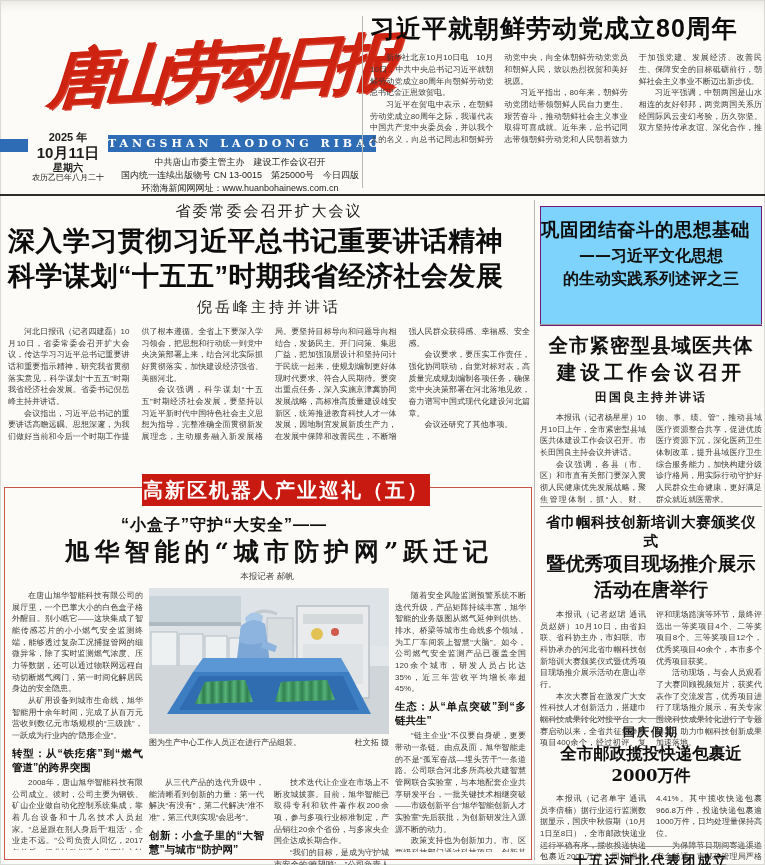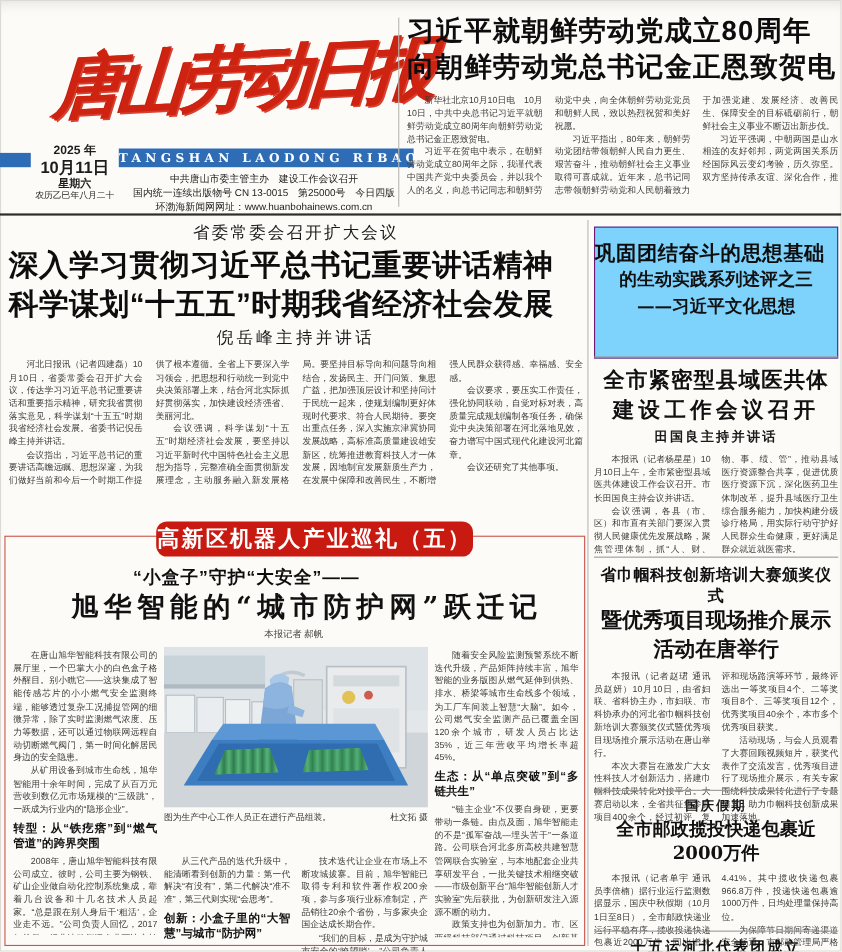--- a/index.html
+++ b/index.html
@@ -69,21 +69,20 @@
     <div>中共唐山市委主管主办　建设工作会议召开</div>
     <div>国内统一连续出版物号 CN 13-0015　第25000号　今日四版</div>
     <div>环渤海新闻网网址：www.huanbohainews.com.cn</div>
   </div>
 
   <div class="rule-v" style="left:362px;top:16px;height:172px;"></div>
 
   <div class="abs" style="left:370px;top:12px;width:392px;">
     <div class="hl-black" style="font-size:25px;line-height:1.33;letter-spacing:1px;">
       <div>习近平就朝鲜劳动党成立80周年</div>
-      <div>向朝鲜劳动党总书记金正恩致贺电</div>
     </div>
     <div class="col-text c3" style="margin-top:7px;height:100px;">
       <p>新华社北京10月10日电　10月10日，中共中央总书记习近平就朝鲜劳动党成立80周年向朝鲜劳动党总书记金正恩致贺电。</p>
       <p>习近平在贺电中表示，在朝鲜劳动党成立80周年之际，我谨代表中国共产党中央委员会，并以我个人的名义，向总书记同志和朝鲜劳动党中央，向全体朝鲜劳动党党员和朝鲜人民，致以热烈祝贺和美好祝愿。</p>
       <p>习近平指出，80年来，朝鲜劳动党团结带领朝鲜人民自力更生、艰苦奋斗，推动朝鲜社会主义事业取得可喜成就。近年来，总书记同志带领朝鲜劳动党和人民朝着致力于加强党建、发展经济、改善民生、保障安全的目标砥砺前行，朝鲜社会主义事业不断迈出新步伐。</p>
       <p>习近平强调，中朝两国是山水相连的友好邻邦，两党两国关系历经国际风云变幻考验，历久弥坚。双方坚持传承友谊、深化合作，推动中朝关系不断向前发展，更好造福两国人民。</p>
 
     </div>
   </div>
 
@@ -102,22 +101,22 @@
       <p>会议强调，科学谋划“十五五”时期经济社会发展，要坚持以习近平新时代中国特色社会主义思想为指导，完整准确全面贯彻新发展理念，主动服务融入新发展格局。要坚持目标导向和问题导向相结合，发扬民主、开门问策、集思广益，把加强顶层设计和坚持问计于民统一起来，使规划编制更好体现时代要求、符合人民期待。要突出重点任务，深入实施京津冀协同发展战略，高标准高质量建设雄安新区，统筹推进教育科技人才一体发展，因地制宜发展新质生产力，在发展中保障和改善民生，不断增强人民群众获得感、幸福感、安全感。</p>
       <p>会议要求，要压实工作责任，强化协同联动，自觉对标对表，高质量完成规划编制各项任务，确保党中央决策部署在河北落地见效，奋力谱写中国式现代化建设河北篇章。</p>
       <p>会议还研究了其他事项。</p>
     </div>
   </div>
 
   <div class="rule-v" style="left:534px;top:200px;height:660px;"></div>
 
   <div class="abs feature-box" style="left:540px;top:206px;width:220px;height:108px;padding-top:10px;">
     <div class="hl-black" style="font-size:18.5px;letter-spacing:0.5px;">巩固团结奋斗的思想基础</div>
+    <div class="hl-serif" style="font-size:16px;margin-top:4px;">——习近平文化思想</div>
     <div class="hl-serif" style="font-size:16px;margin-top:2px;">的生动实践系列述评之三</div>
-    <div class="hl-serif" style="font-size:16px;margin-top:4px;">——习近平文化思想</div>
   </div>
 
   <div class="rule-h" style="left:540px;top:324px;width:222px;"></div>
 
   <div class="abs" style="left:540px;top:332px;width:222px;">
     <div class="hl-serif" style="font-size:19.5px;letter-spacing:1px;">全市紧密型县域医共体</div>
     <div class="hl-serif" style="font-size:19.5px;letter-spacing:4px;">建设工作会议召开</div>
     <div class="kicker" style="font-size:12px;font-weight:700;letter-spacing:2px;margin-top:3px;">田国良主持并讲话</div>
     <div class="col-text c2" style="margin-top:6px;height:98px;">
       <p>本报讯（记者杨星星）10月10日上午，全市紧密型县域医共体建设工作会议召开。市长田国良主持会议并讲话。</p>
@@ -147,21 +146,21 @@
       <p>本报讯（记者单宇 通讯员李倍楠）据行业运行监测数据显示，国庆中秋假期（10月1日至8日），全市邮政快递业运行平稳有序，揽收投递快递包裹近2000万件，同比增长4.41%。其中揽收快递包裹966.8万件，投递快递包裹逾1000万件，日均处理量保持高位。</p>
       <p>为保障节日期间寄递渠道安全畅通，市邮政管理局严格落实安全生产各项要求，督导各品牌企业严格落实收寄验视、实名收寄、过机安检“三项制度”，加强从业人员安全教育，强化应急值守，确保全市寄递渠道安全、稳定、畅通。</p>
     </div>
   </div>
 
   <div class="rule-h" style="left:540px;top:846px;width:222px;"></div>
 
   <div class="abs hl-serif" style="left:540px;top:852px;width:222px;font-size:13.5px;letter-spacing:2px;">十五运河北代表团成立</div>
 
   <div class="abs robot-box" style="left:4px;top:487px;width:526px;height:371px;"></div>
-  <div class="abs series-tag" style="left:142px;top:474px;width:288px;height:32px;border-radius:10px;">高新区机器人产业巡礼（五）</div>
+  <div class="abs series-tag" style="left:142px;top:474px;width:288px;height:32px;">高新区机器人产业巡礼（五）</div>
 
   <div class="abs hl-black" style="left:14px;top:515px;width:420px;font-size:16px;letter-spacing:1px;text-align:center;">“小盒子”守护“大安全”——</div>
   <div class="abs hl-serif" style="left:24px;top:535px;width:510px;font-size:25px;letter-spacing:5px;">旭华智能的“城市防护网”跃迁记</div>
   <div class="abs" style="left:12px;top:571px;width:510px;font-size:8.5px;text-align:center;color:#444;">本报记者 郝帆</div>
 
   <div class="abs col-text" style="left:12px;top:590px;width:131px;height:260px;">
     <p>在唐山旭华智能科技有限公司的展厅里，一个巴掌大小的白色盒子格外醒目。别小瞧它——这块集成了智能传感芯片的小小燃气安全监测终端，能够透过复杂工况捕捉管网的细微异常，除了实时监测燃气浓度、压力等数据，还可以通过物联网远程自动切断燃气阀门，第一时间化解居民身边的安全隐患。</p>
     <p>从矿用设备到城市生命线，旭华智能用十余年时间，完成了从百万元营收到数亿元市场规模的“三级跳”，一跃成为行业内的“隐形企业”。</p>
     <p class="sub-inline">转型：从“铁疙瘩”到“燃气管道”的跨界突围</p>
     <p>2008年，唐山旭华智能科技有限公司成立。彼时，公司主要为钢铁、矿山企业做自动化控制系统集成，靠着几台设备和十几名技术人员起家。“总是跟在别人身后干‘粗活’，企业走不远。”公司负责人回忆，2017年前后，行业波动倒逼企业下决心转型，瞄准城市燃气安全这一新赛道，投入全部家底研发智能监测终端。</p>

